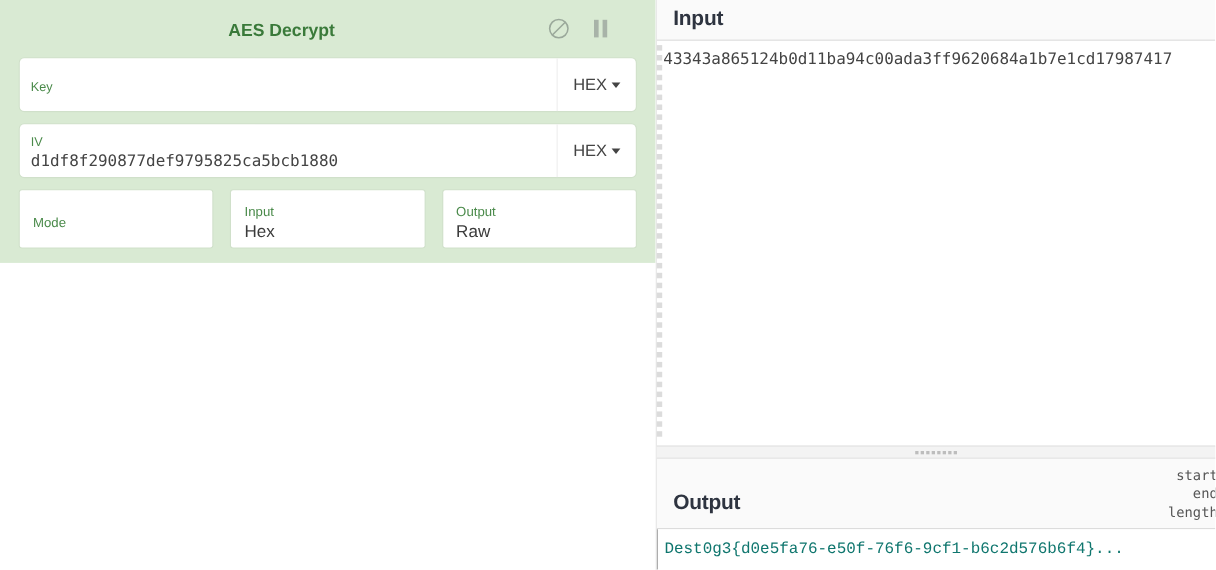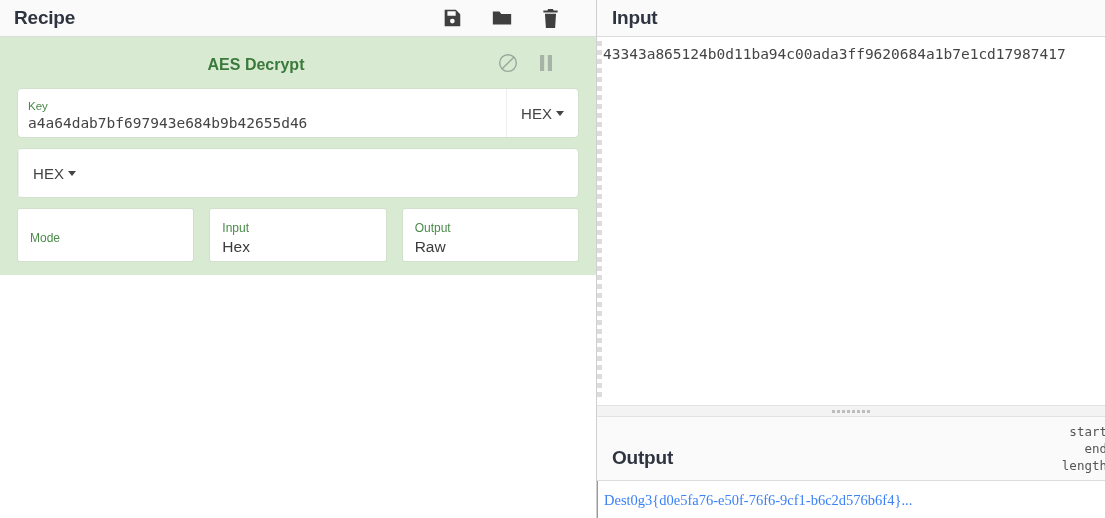--- a/index.html
+++ b/index.html
@@ -142,23 +142,23 @@
     right: -2px; top: 6px;
     text-align: right;
     font-family: "DejaVu Sans Mono", monospace;
     font-size: 12.5px; line-height: 17px;
     color: #555;
     white-space: nowrap;
   }
 
   .output-text {
     flex: 1;
-    font-family: Liberation Serif, serif;
+    font-family: Liberation Mono, monospace;
     font-size: 14.5px; line-height: 23px;
-    color: #3b82f6;
+    color: #0f766e;
     padding: 8px 0 0 6px;
     border-left: 1px solid #9a9a9a;
     background: #fff;
     word-break: break-all;
     overflow: hidden;
   }
 
   
   .v-rail {
     position: absolute;
@@ -170,40 +170,20 @@
   .v-rail i { width: 5px; height: 5px; background: #dcdcdc; display: block; }
   .rail-host { position: relative; }
 </style>
 </head>
 <body>
 
 <div id="app">
 
   <div class="recipe-pane">
 
-    <div class="pane-title-bar">
-      <div class="pane-title">Recipe</div>
-      <div class="title-icons">
-        <span>
-          <svg width="22" height="22" viewBox="0 0 24 24">
-              <path d="M4 3h12.2L21 7.8V21H4V3zm3 1.6v5h9v-5H7zm5.4 8.1a2.6 2.6 0 1 0 0 5.2 2.6 2.6 0 0 0 0-5.2z"></path>
-            </svg>
-        </span>
-        <span>
-          <svg width="24" height="22" viewBox="0 0 24 24">
-              <path d="M2 5h7.2l2.1 2.6H22V19H2V5z"></path>
-            </svg>
-        </span>
-        <span>
-          <svg width="19" height="23" viewBox="0 0 24 26">
-              <path d="M9 1h6l1 2h5v2.4H3V3h5l1-2zM5 7h14l-1.2 18H6.2L5 7z"></path>
-            </svg>
-        </span>
-      </div>
-    </div>
 
     <div class="rec-list">
 
       <div class="operation">
 
         <div class="op-head">
           <div class="op-name">AES Decrypt</div>
           <div class="op-icons">
             <span>
               <svg width="20" height="20" viewBox="0 0 24 24">
@@ -218,29 +198,32 @@
                 </svg>
             </span>
           </div>
         </div>
 
         <div class="op-body">
 
           <div class="arg-row">
             <div class="arg-field">
               <div class="arg-label">Key</div>
-              <div class="arg-value">a4a64dab7bf697943e684b9b42655d46</div>
             </div>
             <div class="arg-unit">
               <span>HEX</span>
               <span class="caret"></span>
             </div>
           </div>
 
           <div class="arg-row">
+            <div class="arg-field">
+              <div class="arg-label">IV</div>
+              <div class="arg-value">d1df8f290877def9795825ca5bcb1880</div>
+            </div>
             <div class="arg-unit">
               <span>HEX</span>
               <span class="caret"></span>
             </div>
           </div>
 
           <div class="arg-selects">
             <div class="sel">
               <div class="sel-label">Mode</div>
             </div>

